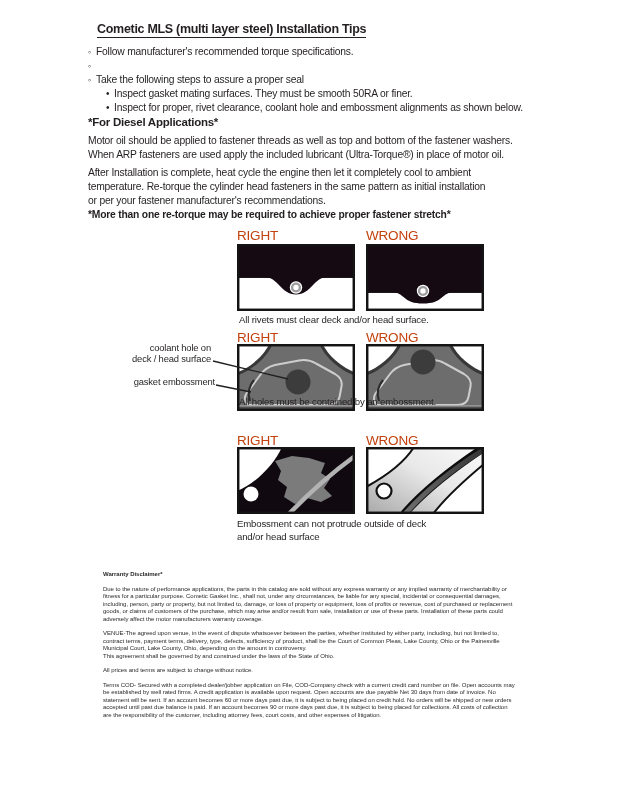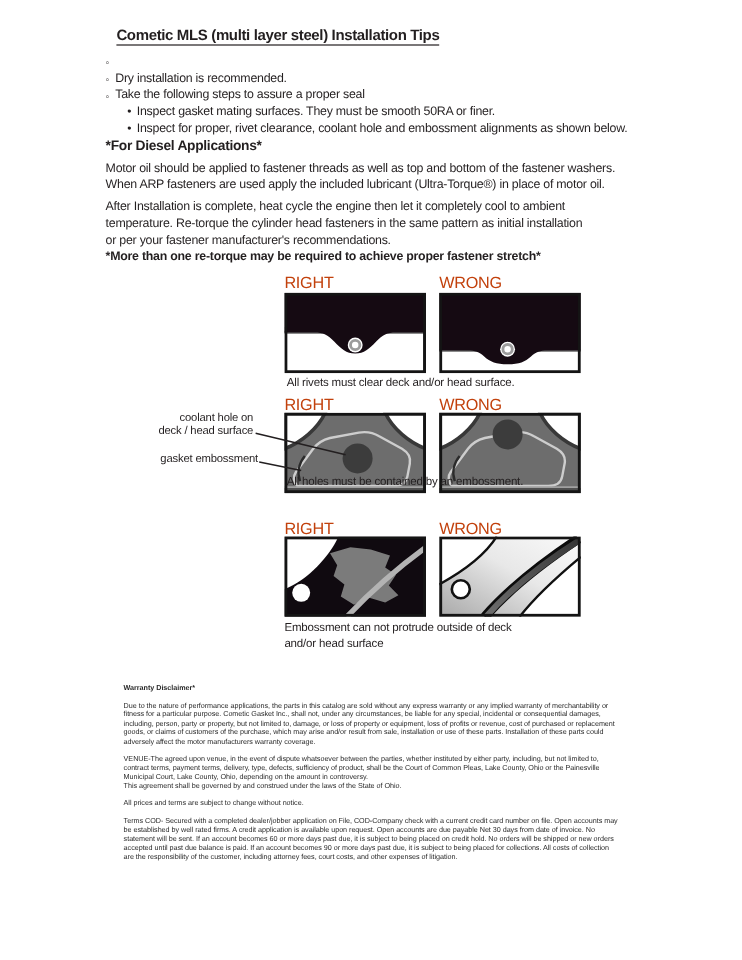--- a/index.html
+++ b/index.html
@@ -39,24 +39,24 @@
 </head>
 <body>
 
 <div id="page">
 
   <div class="abs title">Cometic MLS (multi layer steel) Installation Tips</div>
 
   <div class="abs bullets">
     <div class="b-row">
       <span class="b-marker">◦</span>
+      <span>Follow manufacturer's recommended torque specifications.</span>
     </div>
     <div class="b-row">
       <span class="b-marker">◦</span>
-      <span>Dry installation is recommended.</span>
     </div>
     <div class="b-row">
       <span class="b-marker">◦</span>
       <span>Take the following steps to assure a proper seal</span>
     </div>
     <div class="b-row sub">
       <span class="b-marker">•</span>
       <span>Inspect gasket mating surfaces.  They must be smooth 50RA or finer.</span>
     </div>
     <div class="b-row sub">

